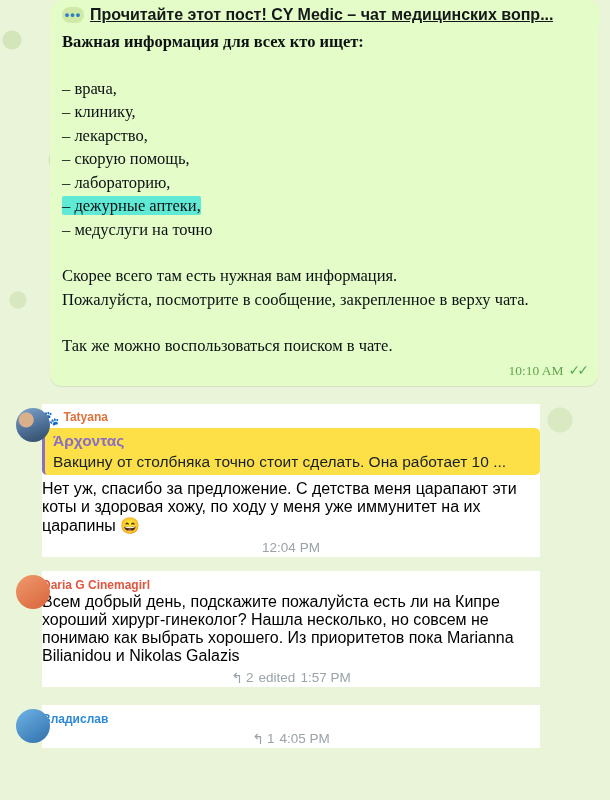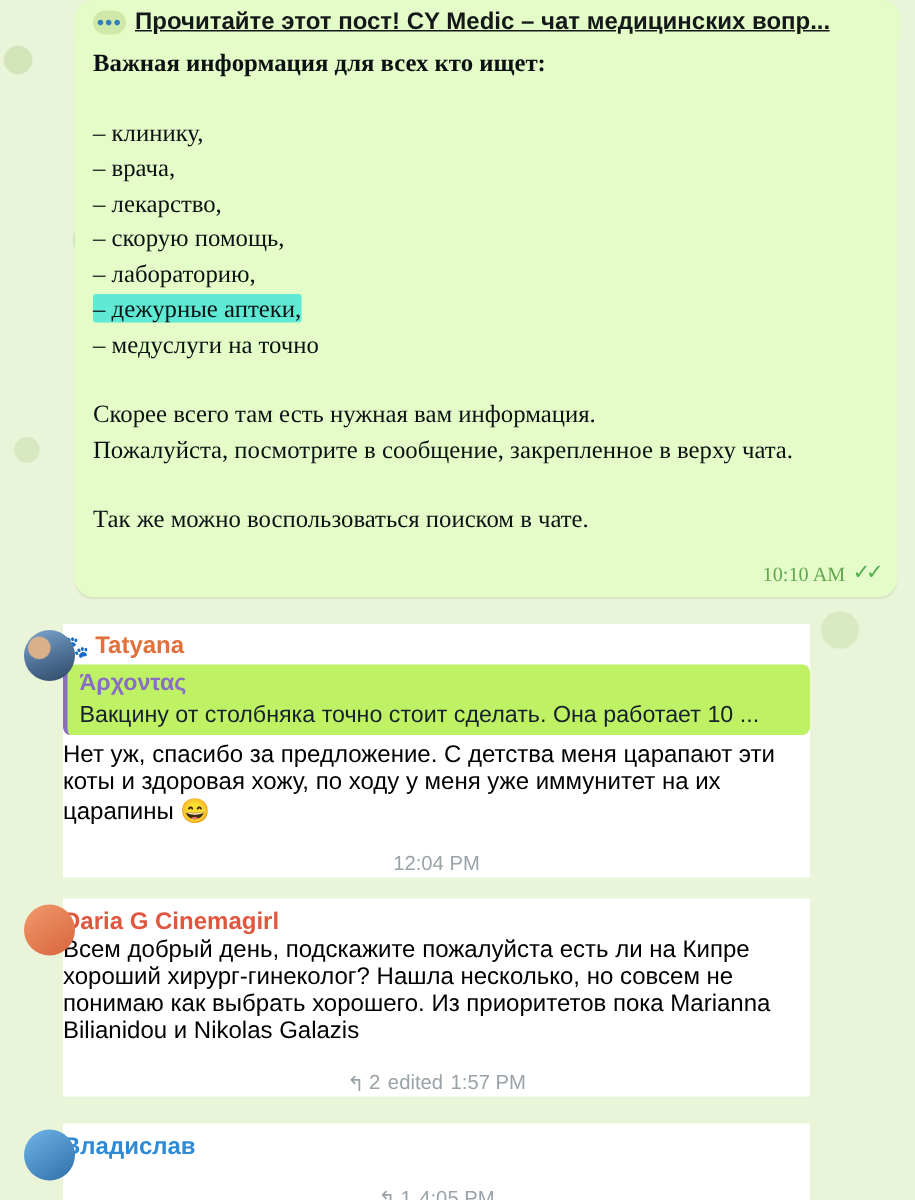--- a/index.html
+++ b/index.html
@@ -95,21 +95,21 @@
     border-radius: 2px;
   }
 
   .meta {
     display: flex;
     align-items: center;
     justify-content: flex-end;
     gap: 5px;
     font-size: 13.5px;
     color: #62a74d;
-    margin-top: 16px;
+    margin-top: 4px;
     height: 18px;
   }
   .meta.in-meta { color: #9aa3a8; justify-content: center; }
   .checks { color: #4fae4f; font-size: 14px; letter-spacing: -3px; }
 
   
   .avatar {
     position: absolute;
     left: 6px;
     width: 34px; height: 34px;
@@ -119,21 +119,21 @@
   }
   .avatar.ava-photo {
     background:
       radial-gradient(circle at 30% 35%, #d9b089 0 7px, transparent 8px),
       linear-gradient(160deg,#7fa8cf 0%, #4e6f96 55%, #2e4a63 100%);
   }
 
   
   .quote {
     border-left: 3px solid #8a6ec4;
-    background: #bef264;
+    background: #fde047;
     border-radius: 5px;
     padding: 2px 8px 3px 8px;
     margin: 2px 0 5px 0;
     font-size: 15.5px;
     line-height: 21px;
     overflow: hidden;
     white-space: nowrap;
     text-overflow: ellipsis;
   }
   .quote .qname {
@@ -145,21 +145,21 @@
   .quote .qtext {
     display: block;
     color: #17202a;
     overflow: hidden;
     white-space: nowrap;
     text-overflow: ellipsis;
   }
 
   .sender {
     font-weight: bold;
-    font-size: 16px;
+    font-size: 12px;
     margin-bottom: 1px;
   }
   .c-tatyana { color: #e0713a; }
   .c-daria   { color: #e0563f; }
   .c-vlad    { color: #2e8ad6; }
 
   .name-row {
     display: flex;
     align-items: center;
     gap: 4px;
@@ -185,22 +185,22 @@
 <div class="screen">
 
   <div class="top-strip">
     <span class="dots-icon">•••</span>
     <span class="fade">Прочитайте этот пост!  CY Medic – чат медицинских вопр...</span>
   </div>
 
   <div class="msg1">
     <div class="b">Важная информация для всех кто ищет:</div>
     <span class="blank"></span>
+    <div>– врача,</div>
     <div>– клинику,</div>
-    <div>– врача,</div>
     <div>– лекарство,</div>
     <div>– скорую помощь,</div>
     <div>– лабораторию,</div>
     <div><span class="hl">– дежурные аптеки,</span></div>
     <div>– медуслуги на точно</div>
     <span class="blank"></span>
     <div>Скорее всего там есть нужная вам информация.</div>
     <div>Пожалуйста, посмотрите в сообщение, закрепленное в верху чата.</div>
     <span class="blank"></span>
     <div>Так же можно воспользоваться поиском в чате.</div>

